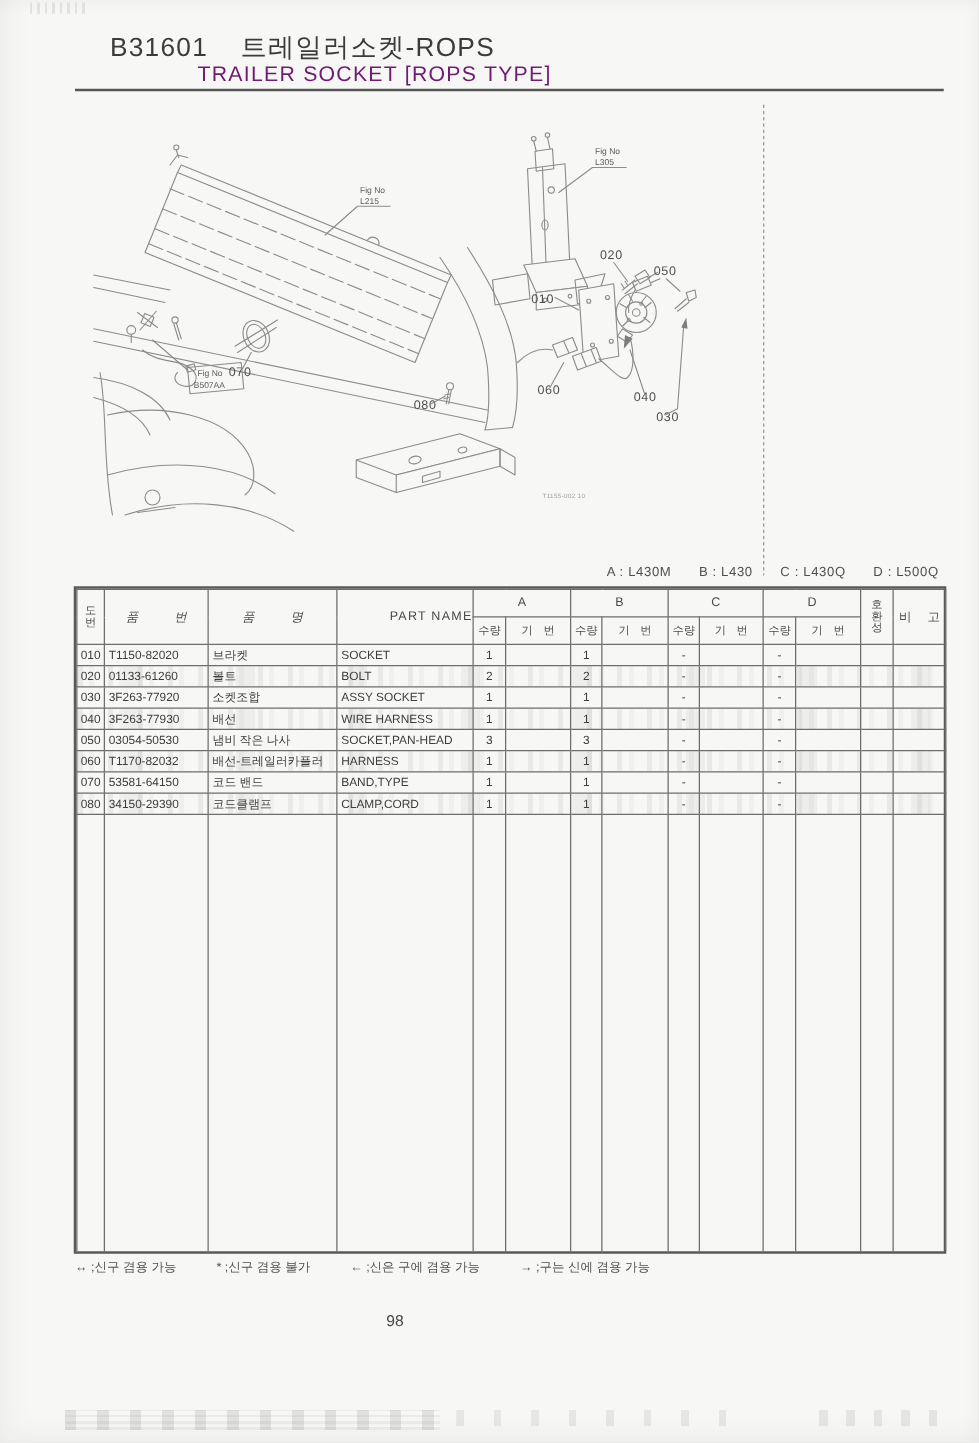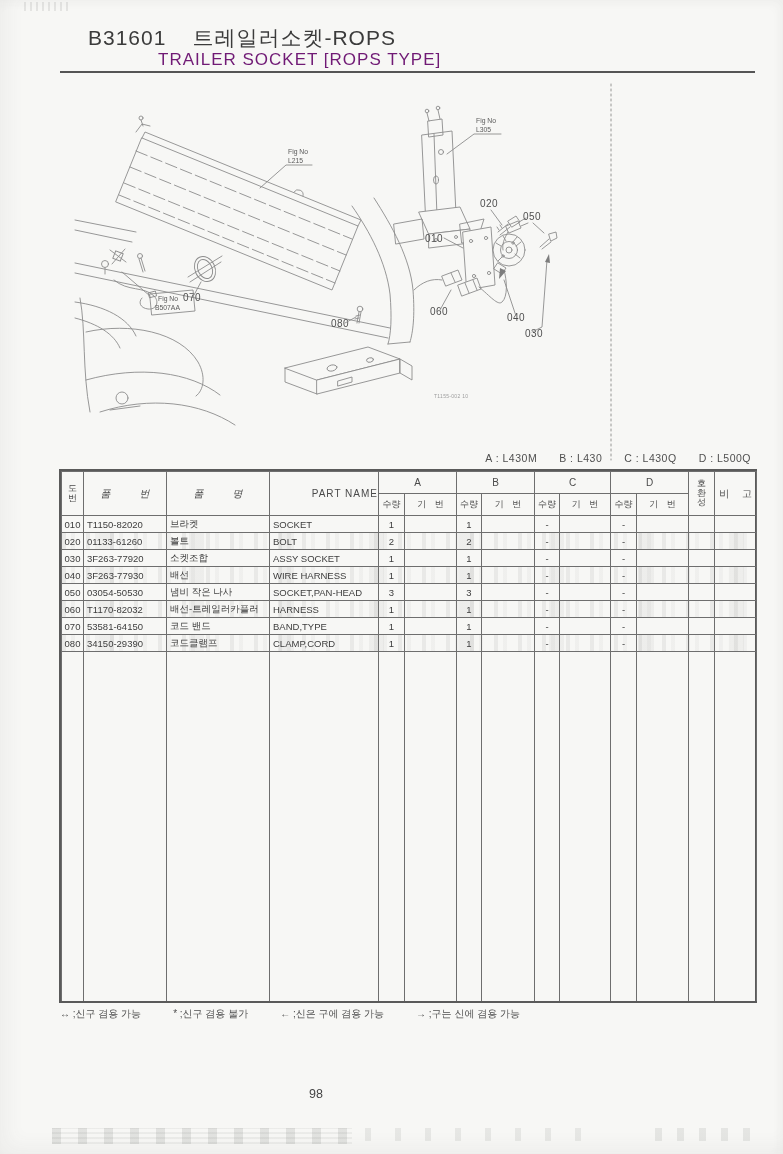--- a/index.html
+++ b/index.html
@@ -47,21 +47,21 @@
   tbody td{font-size:9.5px;height:16px;color:#3d3d3d;padding:0 3px;}
   tbody td.c{text-align:center;padding:0 1px;}
   tr.smudge{background-image:
       repeating-linear-gradient(90deg, rgba(110,110,110,.10) 0 4px, transparent 4px 9px, rgba(110,110,110,.055) 9px 13px, transparent 13px 24px),
       repeating-linear-gradient(90deg, transparent 0 37px, rgba(110,110,110,.07) 37px 52px, transparent 52px 90px);}
   tr.filler td{border-bottom:none;height:auto;}
 
   
   .legend{position:absolute;left:60px;top:1007px;width:695px;display:flex;justify-content:flex-start;
         gap:32px;font-size:10px;color:#4f4f4f;white-space:nowrap;}
-  .pageno{position:absolute;left:0;top:1050px;width:632px;text-align:center;font-size:12.5px;color:#454545;margin-top:37px;}
+  .pageno{position:absolute;left:0;top:1050px;width:632px;text-align:center;font-size:12.5px;color:#454545;}
 
   
   .artifact{position:absolute;pointer-events:none;}
   .art-topleft{left:24px;top:2px;width:44px;height:9px;
       background:repeating-linear-gradient(90deg, rgba(90,90,90,.25) 0 2px, transparent 2px 6px);opacity:.5;}
   .art-bottom1{left:52px;top:1128px;width:300px;height:16px;
       background:repeating-linear-gradient(90deg, rgba(95,100,95,.14) 0 9px, transparent 9px 26px),
                  repeating-linear-gradient(0deg, rgba(95,100,95,.08) 0 2px, transparent 2px 5px);}
   .art-bottom2{left:365px;top:1128px;width:220px;height:13px;
       background:repeating-linear-gradient(90deg, rgba(95,100,95,.11) 0 6px, transparent 6px 30px);}

